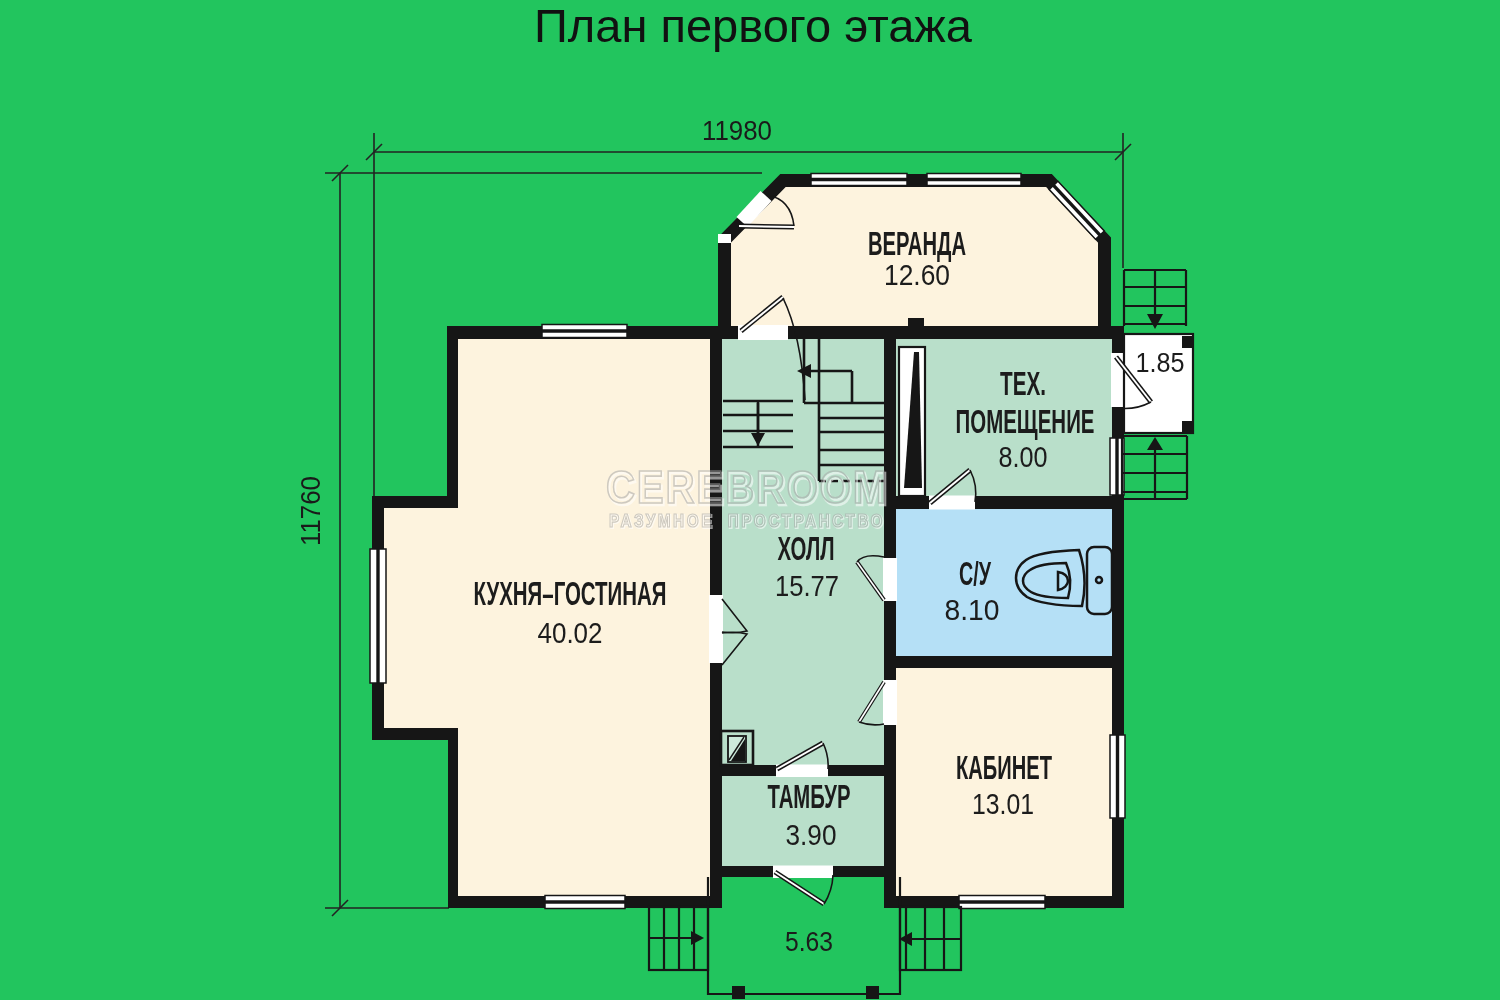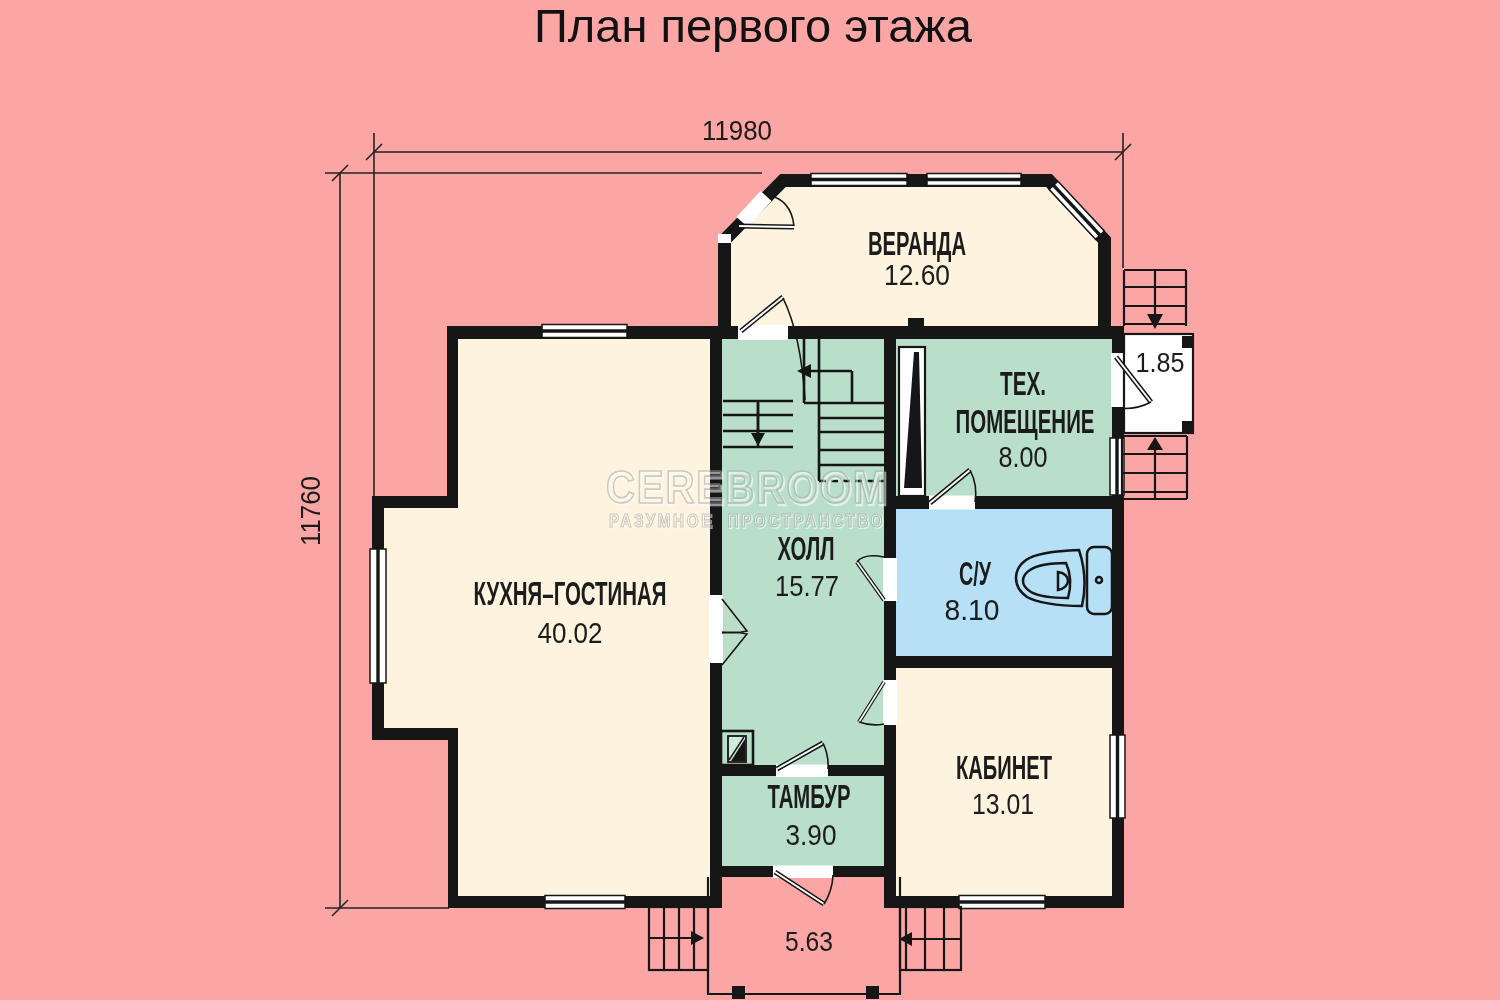--- a/index.html
+++ b/index.html
@@ -1,16 +1,16 @@
 <!DOCTYPE html>
 <html><head>
 <meta charset="utf-8">
 <style>
   html,body{margin:0;padding:0;background:#ffffff;}
-  #page{position:relative;width:1500px;height:1000px;background:#fca5a5;overflow:hidden;
+  #page{position:relative;width:1500px;height:1000px;background:#22c55e;overflow:hidden;
         font-family:"Liberation Sans", sans-serif;}
   svg{position:absolute;left:0;top:0;}
   text{font-family:"Liberation Sans", sans-serif;}
   .rn{font-weight:bold;fill:#1c1c1c;}
   .ra{fill:#1c1c1c;}
   .dim{fill:#1a1a1a;}
 </style>
 </head>
 <body>
 <div id="page">

